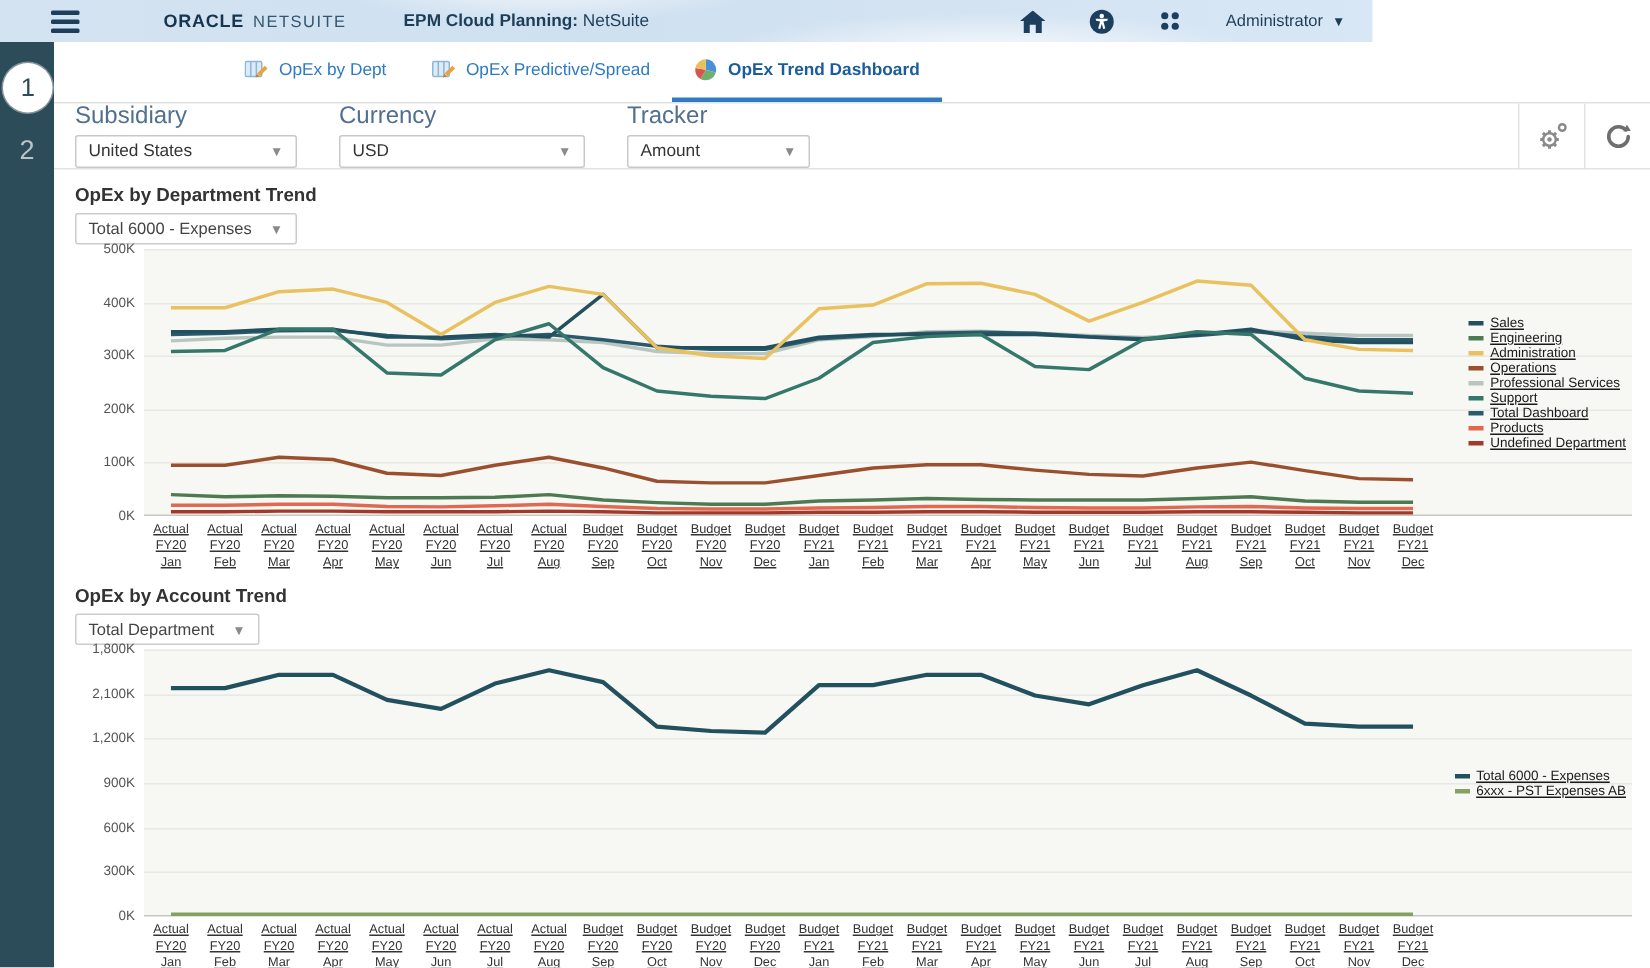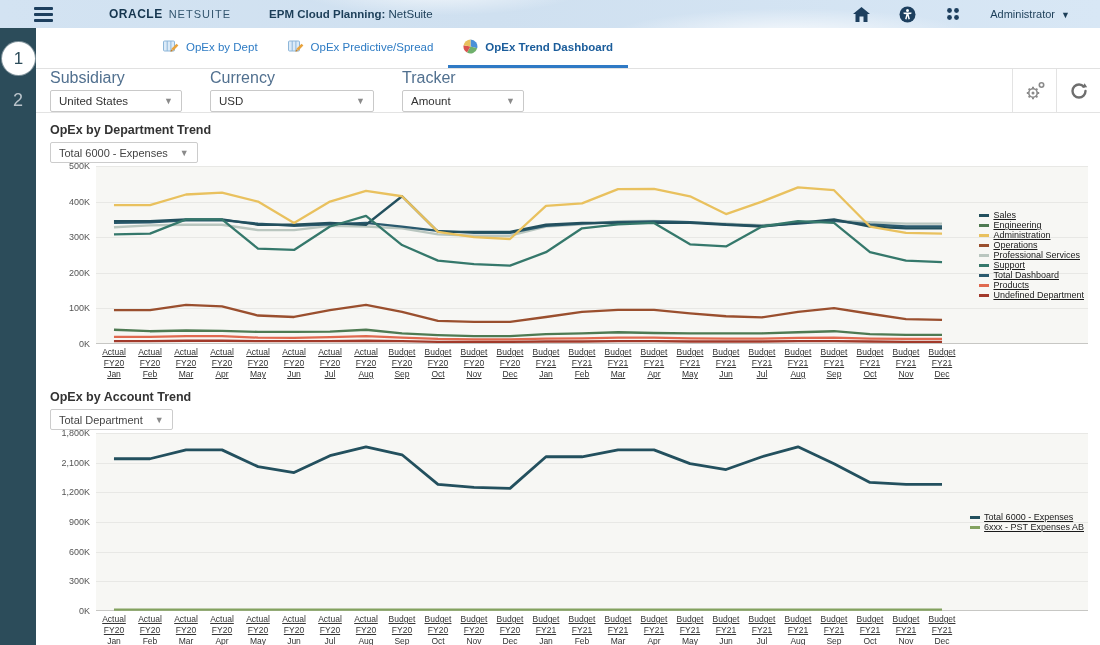--- a/index.html
+++ b/index.html
@@ -1,34 +1,34 @@
 <!DOCTYPE html>
 <html><head>
 <meta charset="utf-8">
 <style>
   * { margin:0; padding:0; box-sizing:border-box; }
   html,body { width:1100px; height:645px; overflow:hidden; background:#fff;
     font-family:"Liberation Sans", sans-serif; }
   body { position:relative; }
 
   
-  .topbar { position:absolute; top:0; left:0; width:1100px; height:28px;
+  .topbar { position:absolute; top:0; left:0; width:915px; height:28px;
     background:
       radial-gradient(ellipse 260px 40px at 72% 130%, rgba(255,255,255,.85), rgba(255,255,255,0) 70%),
       radial-gradient(ellipse 200px 34px at 40% -30%, rgba(255,255,255,.7), rgba(255,255,255,0) 70%),
       linear-gradient(90deg,#d3e3f2,#cfe0f0 45%,#d8e7f5);
     display:flex; align-items:center; color:#1d3f5e; z-index:20; }
   .hamburger { margin-left:34px; width:19px; cursor:pointer; }
   .hamburger span { display:block; height:3px; background:#1d3f5e; border-radius:1px; margin:3px 0; }
   .brand { margin-left:56px; display:flex; align-items:baseline; white-space:nowrap; }
   .brand .oracle { font-weight:bold; font-size:12px; letter-spacing:.5px; color:#16364f; }
   .brand .netsuite { font-size:11px; letter-spacing:1px; margin-left:6px; color:#33566f; }
   .apptitle { margin-left:38px; font-size:11.5px; white-space:nowrap; color:#1c3e58; }
   .apptitle b { font-weight:bold; }
-  .topbar-right { margin-left:auto; display:flex; align-items:center; gap:28px; padding-right:30px; }
+  .topbar-right { margin-left:auto; display:flex; align-items:center; gap:28px; padding-right:18px; }
   .tb-icon { width:18px; height:18px; display:flex; align-items:center; justify-content:center; cursor:pointer; }
   .user { font-size:11px; color:#1c3e58; cursor:pointer; white-space:nowrap; }
   .user .caret { font-size:9px; margin-left:3px; }
 
   
   .sidebar { position:absolute; top:28px; left:0; width:36px; height:617px; background:#2c4c5a; z-index:15; }
   .badge-circle { position:absolute; top:14px; left:2px; width:33px; height:33px; background:#fff;
     border-radius:50%; display:flex; align-items:center; justify-content:center;
     font-size:17px; color:#2c4c5a; box-shadow:0 0 0 1px rgba(255,255,255,.4); }
   .badge-two { position:absolute; top:62px; left:0; width:36px; text-align:center;
@@ -173,21 +173,21 @@
           </svg>
         </span>
         <span>OpEx Trend Dashboard</span>
       </div>
     </nav>
 
   <div class="filterbar">
     <div class="filters">
       <div class="fgroup">
         <span class="flabel">Subsidiary</span>
-        <div class="fselect" style="width:132px">
+        <div class="fselect" style="width:148px">
           <span>United States</span>
           <span class="chev">▼</span>
         </div>
       </div>
       <div class="fgroup">
         <span class="flabel">Currency</span>
         <div class="fselect" style="width:164px">
           <span>USD</span>
           <span class="chev">▼</span>
         </div>

